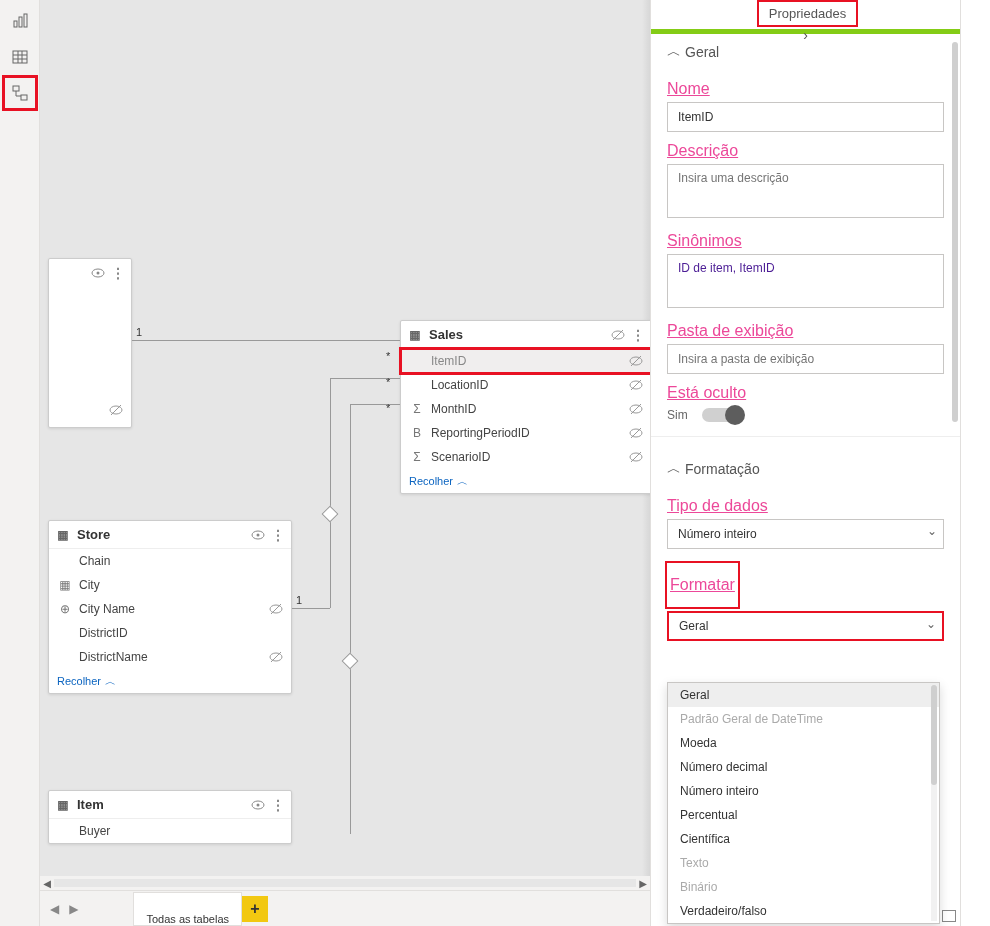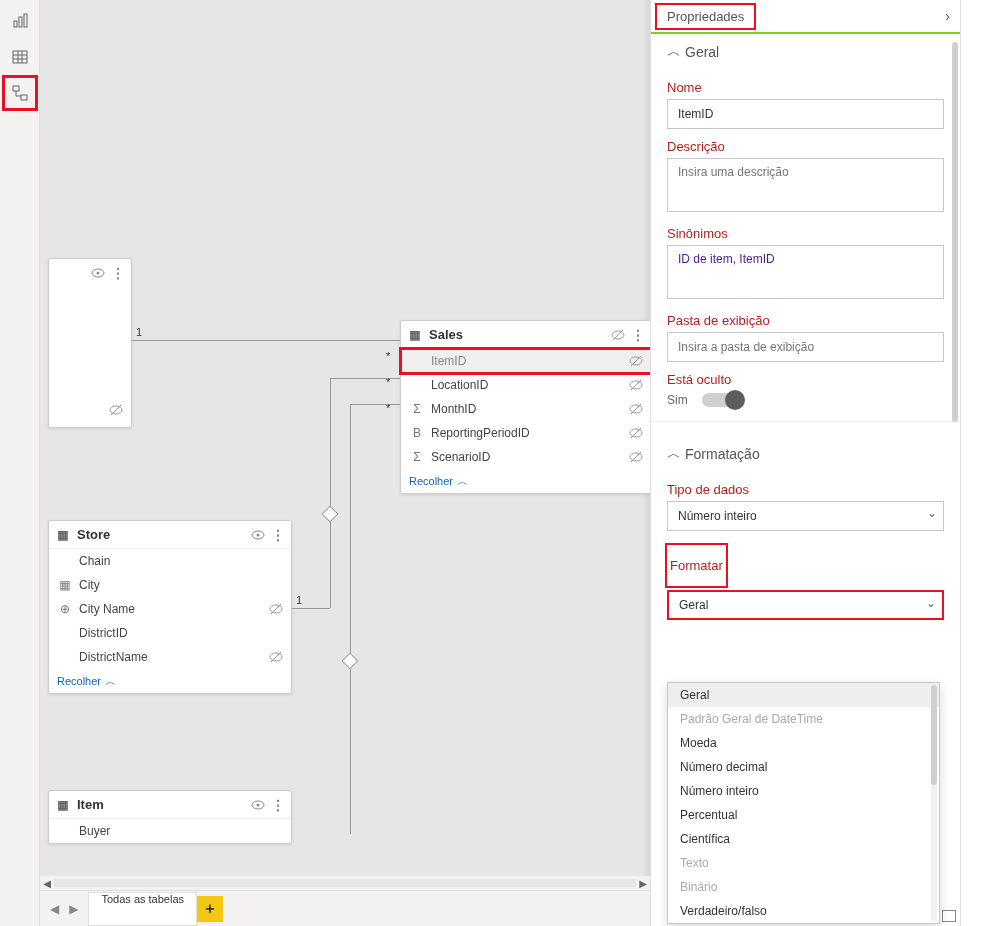--- a/index.html
+++ b/index.html
@@ -30,28 +30,28 @@
   .collapse-link .ch { margin-left:4px; }
 
   
   .hline { position:absolute; height:1px; background:#999; }
   .vline { position:absolute; width:1px; background:#999; }
   .lbl   { position:absolute; font-size:11px; color:#333; }
   .arrow { position:absolute; width:12px; height:12px; background:#fff; border:1px solid #999; transform:rotate(45deg); }
 
   
   .props { width:310px; border-left:1px solid #e1dfdd; background:#fff; display:flex; flex-direction:column; position:relative; }
-  .props-head { height:34px; display:flex; align-items:center; justify-content:space-between; border-bottom:2px solid #84cc16; }
+  .props-head { height:34px; display:flex; align-items:center; justify-content:space-between; border-bottom:5px solid #84cc16;flex-direction:column; }
   .props-head .title { font-size:13px; color:#555; padding:4px 10px; border:2px solid #e81123; margin-left:4px; }
   .props-head .chev { color:#555; padding:0 10px; font-size:14px; }
   .props-body { flex:1; overflow-y:auto; padding:0 16px 40px 16px; position:relative; }
   .props-scroll { position:absolute; right:2px; top:8px; width:6px; height:380px; background:#cfcfcf; border-radius:3px; }
   .section-h { display:flex; align-items:center; height:36px; font-size:14px; color:#555; }
   .section-h .carat { width:18px; color:#666; }
-  .plabel { font-size:13px; color:#b91c1c; margin-top:10px; }
+  .plabel { font-size:16px; color:#ec4899; margin-top:10px;text-decoration:underline; }
   .ptext { width:100%; border:1px solid #c8c6c4; height:30px; padding:0 10px; font-size:12px; color:#333; margin-top:4px; background:#fff; }
   .ptextarea { width:100%; border:1px solid #c8c6c4; height:54px; padding:6px 10px; font-size:12px; color:#4c1d95; margin-top:4px; background:#fff; resize:none; }
   .toggle-row { display:flex; align-items:flex-start; margin-top:6px; }
   .toggle-row .t-lab { font-size:12px; color:#666; margin-right:14px; }
   .toggle { width:40px; height:14px; background:#d0d0d0; border-radius:7px; position:relative; }
   .toggle .knob { position:absolute; top:-3px; right:-3px; width:20px; height:20px; border-radius:50%; background:#5d5d5d; }
   .divider { height:1px; background:#eee; margin:14px -16px; }
 
   .pselect { position:relative; width:100%; height:30px; border:1px solid #c8c6c4; display:flex; align-items:center; padding:0 10px; font-size:12px; color:#333; margin-top:4px; background:#fff; }
   .pselect .cv { position:absolute; right:6px; top:4px; font-size:12px; color:#666; }
@@ -65,21 +65,21 @@
 
   .dd-scroll { position:absolute; right:2px; top:2px; bottom:2px; width:6px; background:#f1f1f1; }
   .dd-thumb { position:absolute; right:2px; top:2px; width:6px; height:100px; background:#cfcfcf; border-radius:3px; }
 
   
   .mini { width:30px; background:#fff; border-left:1px solid #e1dfdd; }
 
   
   .tabstrip { position:absolute; left:0; right:0; bottom:0; height:36px; background:#f3f2f1; border-top:1px solid #e1dfdd; display:flex; align-items:center; padding:0 10px; }
   .tabstrip .nav { color:#888; font-size:12px; margin-right:10px; }
-  .tab { background:#fff; height:34px; padding:0 12px; display:flex; align-items:flex-start; font-size:11px; color:#333; border:1px solid #e1dfdd; }
+  .tab { background:#fff; height:34px; padding:0 12px; display:flex; align-items:flex-end; font-size:11px; color:#333; border:1px solid #e1dfdd;margin-left:45px; }
   .tab-add { width:26px; height:26px; background:#f2c811; display:flex; align-items:center; justify-content:center; font-size:16px; font-weight:bold; color:#333; }
 
   .hscroll { position:absolute; left:0; right:0; bottom:36px; height:14px; background:#f3f2f1; display:flex; align-items:center; }
   .hscroll .ar { width:14px; text-align:center; font-size:10px; color:#666; }
   .hscroll .track { flex:1; height:8px; background:#e6e6e6; }
 
   
   .resize-box { position:absolute; right:4px; bottom:4px; width:14px; height:12px; border:1px solid #888; }
 
   

